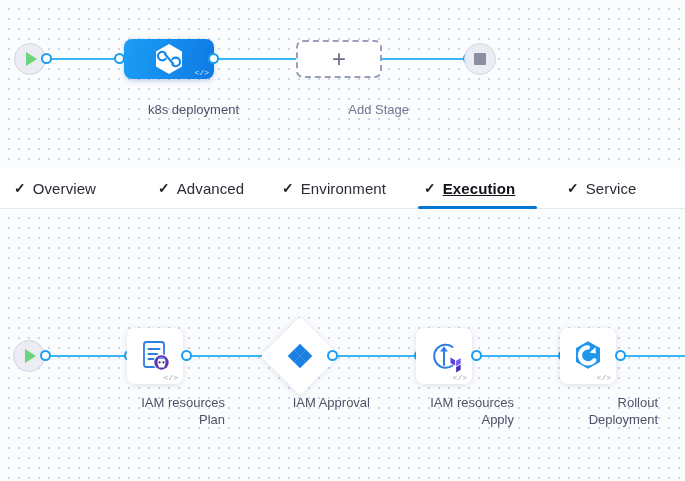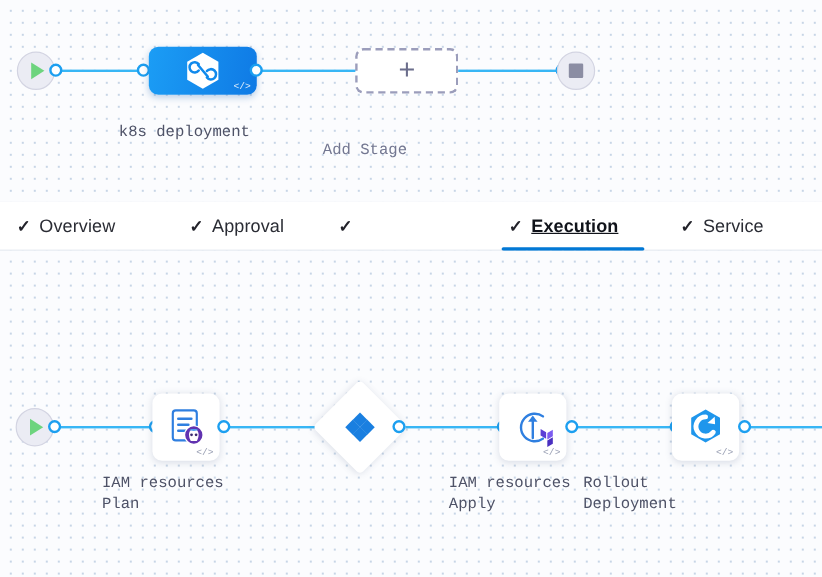--- a/index.html
+++ b/index.html
@@ -173,28 +173,27 @@
   }
   .add-stage .plus {
     font-size: 24px;
     color: #6b6e8c;
     line-height: 1;
     font-weight: 300;
   }
 
   .node-label {
     position: absolute;
-    text-align: left;
+    text-align: right;
     font-size: 13px;
     color: #4e5267;
     line-height: 17px;
     white-space: pre-line;
-    font-family: Liberation Mono, monospace;
-  }
-  .node-label.muted { color: #737791; margin-top: 15px; }
+  }
+  .node-label.muted { color: #737791; }
 
   
   .step-node {
     position: absolute;
     width: 56px;
     height: 56px;
     border-radius: 8px;
     background: #ffffff;
     box-shadow: 0 1px 6px rgba(60, 80, 120, .17);
     display: flex;
@@ -273,24 +272,25 @@
     </div>
   </div>
 
   <div class="tabbar">
     <div class="tab" style="left:8px; width:106px;">
       <span class="tick">✓</span>
       <span class="tab-label">Overview</span>
     </div>
     <div class="tab" style="left:152px; width:92px;">
       <span class="tick">✓</span>
-      <span class="tab-label">Approval</span>
+      <span class="tab-label">Advanced</span>
     </div>
     <div class="tab" style="left:276px; width:126px;">
       <span class="tick">✓</span>
+      <span class="tab-label">Environment</span>
     </div>
     <div class="tab active" style="left:418px; width:119px;">
       <span class="tick">✓</span>
       <span class="tab-label">Execution</span>
     </div>
     <div class="tab" style="left:561px; width:113px;">
       <span class="tick">✓</span>
       <span class="tab-label">Service</span>
     </div>
   </div>
@@ -334,20 +334,21 @@
     <div class="step-diamond" style="left:272px; top:119px;"></div>
     <div class="diamond-icon" style="left:272px; top:119px;">
       <svg width="32" height="32" viewBox="0 0 32 32">
         <path d="M16 0.5 L22.2 6.7 L16 12.9 L9.8 6.7 Z" fill="#1a7fe0" transform="translate(0,3.2)"></path>
         <path d="M16 19.1 L22.2 25.3 L16 31.5 L9.8 25.3 Z" fill="#1a7fe0" transform="translate(0,-3.2)"></path>
         <path d="M0.5 16 L6.7 9.8 L12.9 16 L6.7 22.2 Z" fill="#1a7fe0" transform="translate(3.2,0)"></path>
         <path d="M19.1 16 L25.3 9.8 L31.5 16 L25.3 22.2 Z" fill="#1a7fe0" transform="translate(-3.2,0)"></path>
       </svg>
     </div>
     <div class="port" style="left:327px; top:141px;"></div>
+    <div class="node-label" style="left:230px; top:185px; width:140px;">IAM Approval</div>
 
     <div class="port" style="left:414px; top:141px;"></div>
     <div class="step-node" style="left:416px; top:119px;">
       <span>
         <svg width="38" height="38" viewBox="0 0 38 38">
           <path d="M27.5 10 A11.5 11.5 0 1 0 27.5 28.5" stroke="#2f7fe0" stroke-width="2" fill="none" stroke-linecap="round"></path>
           <line x1="19" y1="28" x2="19" y2="11" stroke="#2f7fe0" stroke-width="2" stroke-linecap="round"></line>
           <path d="M19 9.5 L23 14.5 L15 14.5 Z" fill="#2f7fe0"></path>
           <g transform="translate(25.5,20.5)">
             <path d="M0 0 L4.6 2.7 L4.6 8.1 L0 5.4 Z" fill="#5b3fd6"></path>
@@ -367,17 +368,17 @@
       <span>
         <svg width="34" height="34" viewBox="0 0 34 34">
           <path d="M17 2.2 L29 9.1 L29 22.9 L17 29.8 L5 22.9 L5 9.1 Z" fill="#1f96ec"></path>
           <path d="M17 8.4 a8 8 0 1 0 6.4 12.8" fill="none" stroke="#ffffff" stroke-width="4.1" stroke-linecap="round"></path>
           <path d="M24.6 8.2 L24.9 14.6 L18.6 13.6 Z" fill="#ffffff"></path>
         </svg>
       </span>
       <span class="codeglyph">&lt;/&gt;</span>
     </div>
     <div class="port" style="left:615px; top:141px;"></div>
-    <div class="node-label" style="left:486px; top:185px; width:140px;">Rollout
+    <div class="node-label" style="left:518px; top:185px; width:140px;">Rollout
 Deployment</div>
   </div>
 
 </div>
 
 </body></html>

